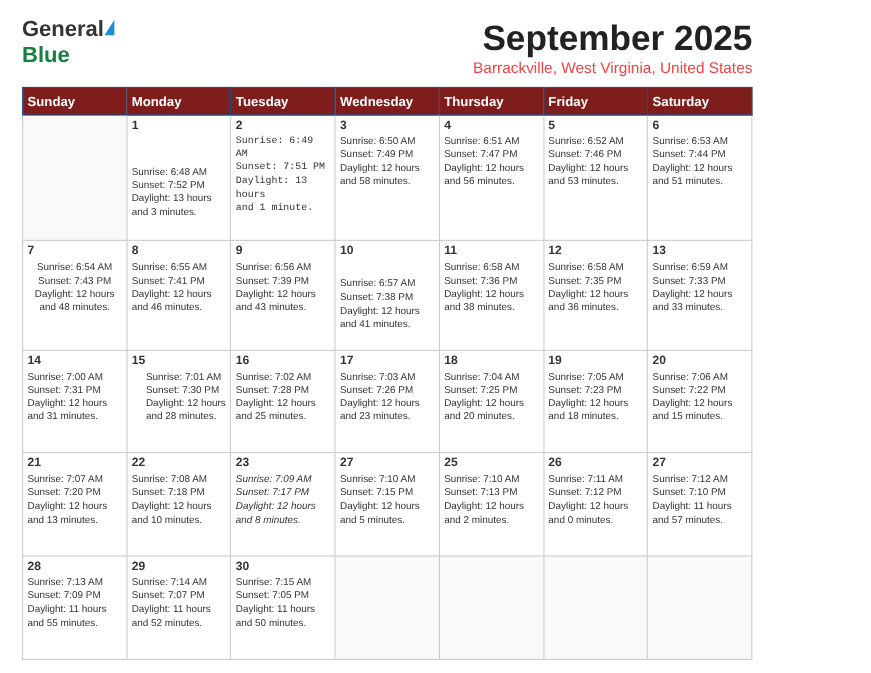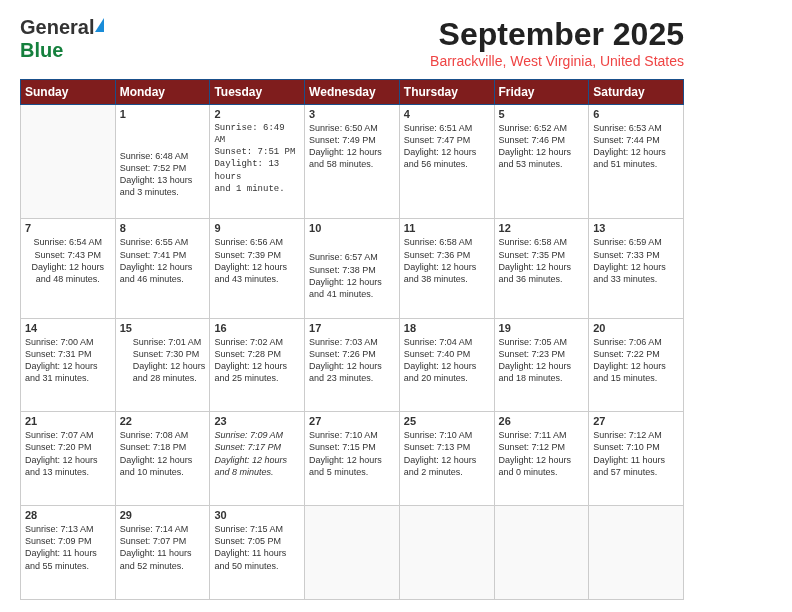--- a/index.html
+++ b/index.html
@@ -257,21 +257,21 @@
           <td>
             <span class="day-num">17</span>
             <div class="day-info" style="white-space: pre-line;">Sunrise: 7:03 AM
 Sunset: 7:26 PM
 Daylight: 12 hours
 and 23 minutes.</div>
           </td>
           <td>
             <span class="day-num">18</span>
             <div class="day-info" style="white-space: pre-line;">Sunrise: 7:04 AM
-Sunset: 7:40 PM
+Sunset: 7:25 PM
 Daylight: 12 hours
 and 20 minutes.</div>
           </td>
           <td>
             <span class="day-num">19</span>
             <div class="day-info" style="white-space: pre-line;">Sunrise: 7:05 AM
 Sunset: 7:23 PM
 Daylight: 12 hours
 and 18 minutes.</div>
           </td>

